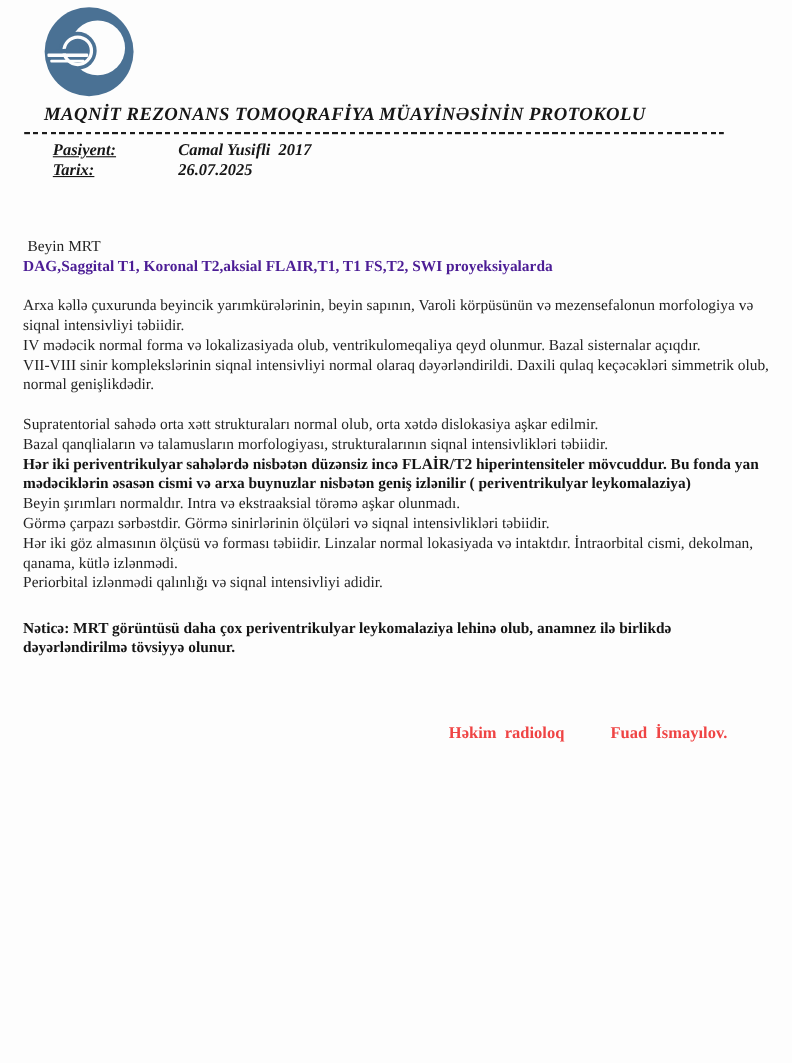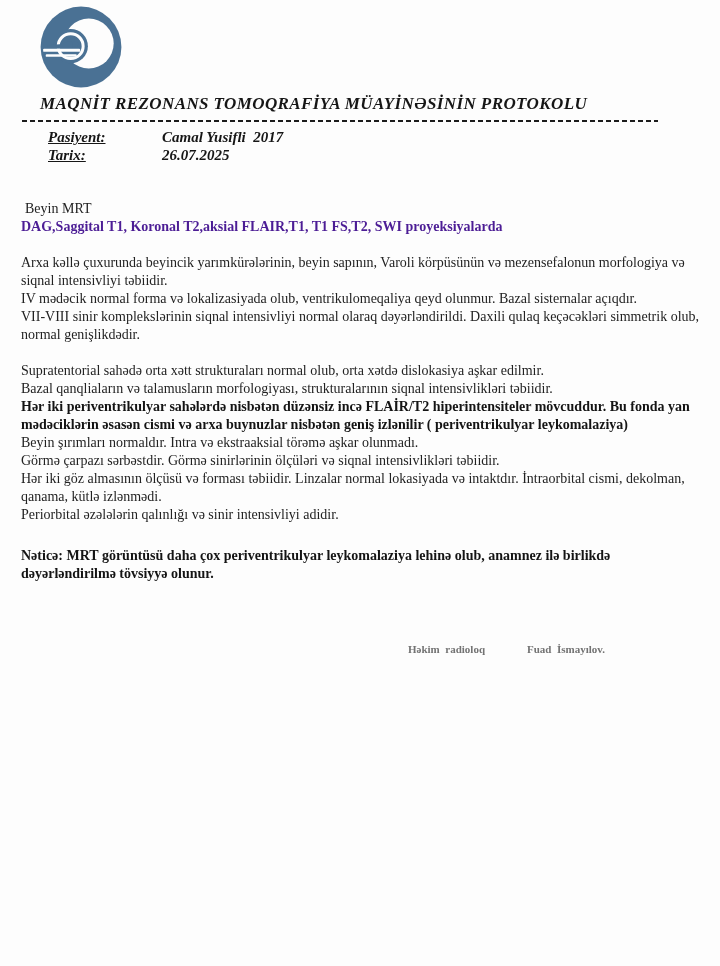--- a/index.html
+++ b/index.html
@@ -38,36 +38,36 @@
     background: repeating-linear-gradient(90deg, #1c1c1c 0 5px, transparent 5px 8px);
   }
 
   
   .meta-block { margin: 6px 0 0 48px; }
   .meta-row { display: flex; font-size: 15px; font-weight: bold; font-style: italic; line-height: 18px; color: #161616; }
   .meta-label { width: 114px; text-decoration: underline; }
   .meta-value { white-space: pre; }
 
   
-  .report { margin: 36px 20px 0 21px; width: 680px; font-size: 14px; line-height: 18px; color: #222; }
+  .report { margin: 52px 20px 0 21px; width: 680px; font-size: 14px; line-height: 18px; color: #222; }
   .exam-line { padding-left: 4px; }
   .seq-line { font-weight: bold; color: #4c1d95; }
   .report p { margin: 0; }
   .report p.gap-before { margin-top: 18px; }
   .report p.bold { font-weight: bold; color: #141414; }
   .conclusion { margin-top: 23px !important; font-weight: bold; color: #141414; }
 
   
   .signature-row {
     margin: 60px 0 0 408px;
     display: flex;
     gap: 42px;
-    font-size: 11px;
+    font-size: 15px;
     font-weight: bold;
-    color: #737373;
+    color: #ef4444;
     white-space: pre;
   }
 </style>
 </head>
 <body>
 
 <div class="page">
 
   <div class="logo-wrap">
     <svg viewBox="0 0 100 100">
@@ -104,21 +104,21 @@
     <p class="gap-before">Arxa kəllə çuxurunda beyincik yarımkürələrinin, beyin sapının, Varoli körpüsünün və mezensefalonun morfologiya və siqnal intensivliyi təbiidir.</p>
     <p>IV mədəcik normal forma və lokalizasiyada olub, ventrikulomeqaliya qeyd olunmur. Bazal sisternalar açıqdır.</p>
     <p>VII-VIII sinir komplekslərinin siqnal intensivliyi normal olaraq dəyərləndirildi. Daxili qulaq keçəcəkləri simmetrik olub, normal genişlikdədir.</p>
 
     <p class="gap-before">Supratentorial sahədə orta xətt strukturaları normal olub, orta xətdə dislokasiya aşkar edilmir.</p>
     <p>Bazal qanqliaların və talamusların morfologiyası, strukturalarının siqnal intensivlikləri təbiidir.</p>
     <p class="bold">Hər iki periventrikulyar sahələrdə nisbətən düzənsiz incə FLAİR/T2 hiperintensiteler mövcuddur. Bu fonda yan mədəciklərin əsasən cismi və arxa buynuzlar nisbətən geniş izlənilir ( periventrikulyar leykomalaziya)</p>
     <p>Beyin şırımları normaldır. Intra və ekstraaksial törəmə aşkar olunmadı.</p>
     <p>Görmə çarpazı sərbəstdir. Görmə sinirlərinin ölçüləri və siqnal intensivlikləri təbiidir.</p>
     <p>Hər iki göz almasının ölçüsü və forması təbiidir. Linzalar normal lokasiyada və intaktdır. İntraorbital cismi, dekolman, qanama, kütlə izlənmədi.</p>
-    <p>Periorbital əzələlərin qalınlığı və sinir intensivliyi adidir.</p>
+    <p>Periorbital izlənmədi qalınlığı və siqnal intensivliyi adidir.</p>
 
     <p class="conclusion">Nəticə: MRT görüntüsü daha çox periventrikulyar leykomalaziya lehinə olub, anamnez ilə birlikdə dəyərləndirilmə tövsiyyə olunur.</p>
   </div>
 
   <div class="signature-row">
     <span>Həkim  radioloq</span>
     <span>Fuad  İsmayılov.</span>
   </div>
 
 </div>

